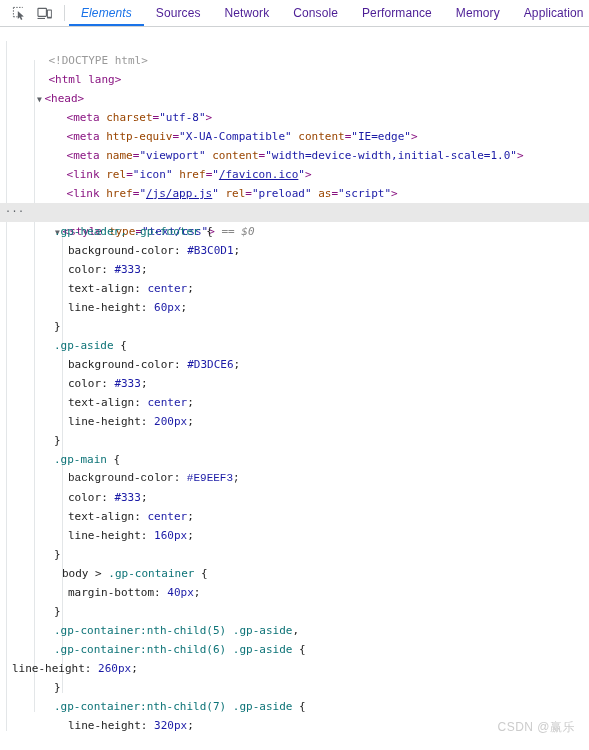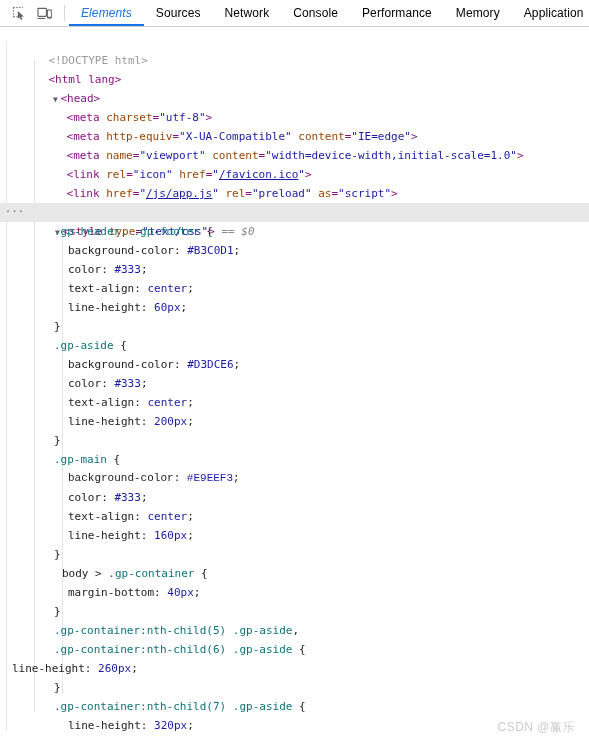--- a/index.html
+++ b/index.html
@@ -53,21 +53,21 @@
     display: flex;
     align-items: stretch;
     flex: 1;
     overflow: hidden;
   }
   .panel-tab {
     display: flex;
     align-items: center;
     padding: 0 12px;
     font-size: 12px;
-    color: #000000;
+    color: #4c1d95;
     white-space: nowrap;
     cursor: pointer;
     position: relative;
     letter-spacing: 0.1px;
   }
   .panel-tab.active {
     color: #1a73e8;
     font-style: italic;
   }
   .panel-tab.active::after {
@@ -222,21 +222,21 @@
   <div class="guide" style="left:62px; top:204px; height:462px;"></div>
 
   <div class="node-row">
     <span class="tw blank">▶</span><span class="doctype">&lt;!DOCTYPE html&gt;</span>
   </div>
 
   <div class="node-row" style="padding-left:12px;">
     <span class="tw blank">▶</span><span class="tag">&lt;html lang&gt;</span>
   </div>
 
-  <div class="node-row" style="padding-left:24px;">
+  <div class="node-row" style="padding-left:8px;">
     <span class="tw">▼</span><span class="tag">&lt;head&gt;</span>
   </div>
 
   <div class="node-row" style="padding-left:40px;">
     <span class="punct">&lt;</span><span class="tag">meta</span><span class="punct"> </span><span class="attr">charset</span><span class="punct">=</span><span class="val">"</span><span class="val">utf-8</span><span class="val">"</span><span class="punct">&gt;</span>
   </div>
 
   <div class="node-row" style="padding-left:40px;">
     <span class="punct">&lt;</span><span class="tag">meta</span><span class="punct"> </span><span class="attr">http-equiv</span><span class="punct">=</span><span class="val">"</span><span class="val">X-UA-Compatible</span><span class="val">"</span><span class="punct"> </span><span class="attr">content</span><span class="punct">=</span><span class="val">"</span><span class="val">IE=edge</span><span class="val">"</span><span class="punct">&gt;</span>
   </div>

